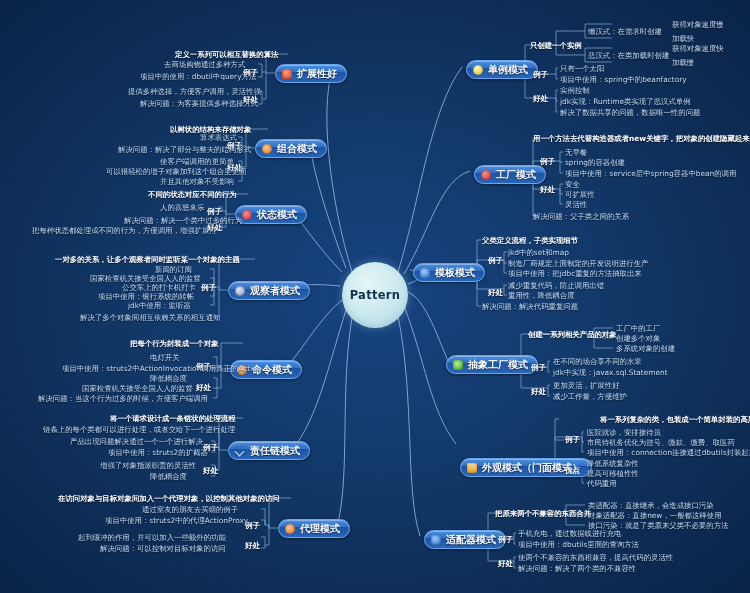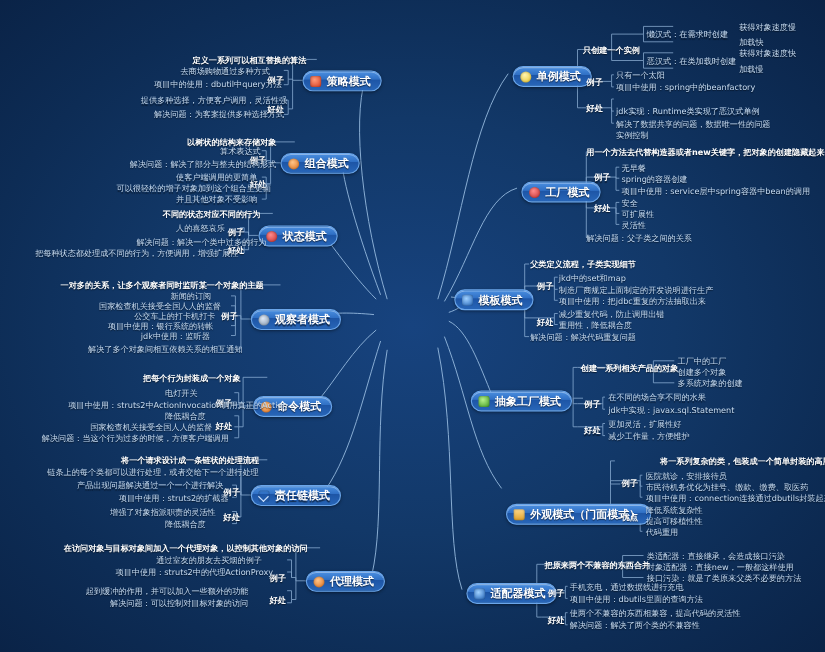--- a/index.html
+++ b/index.html
@@ -158,25 +158,28 @@
                M559,437 L582,437 M582,437 L582,432 L584,432 M582,437 L582,442 L584,442 M582,437 L582,452 L584,452
                M559,468 L582,468 M582,468 L582,463 L584,463 M582,468 L582,473 L584,473 M582,468 L582,483 L584,483"></path>
 
       <path d="M497,539 L488,539 M488,539 L488,513 L492,513 M488,539 L488,537 L492,537 M488,539 L488,561 L492,561
                M492,513 L566,513 M566,513 L566,505 L585,505 M566,513 L566,515 L585,515 M566,513 L566,525 L585,525
                M492,537 L514,537 M514,537 L514,533 L516,533 M514,537 L514,544 L516,544
                M492,561 L514,561 M514,561 L514,557 L516,557 M514,561 L514,568 L516,568"></path>
     </g>
   </svg>
 
+  <div class="center-node">
+    <span class="label">Pattern</span>
+  </div>
 
   <div id="nodes-layer">
       <div class="node" style="left: 275px; top: 64px;">
         <span class="ico ico-warn"></span>
-        <span class="ntext">策略模式</span>
+        <span class="ntext">扩展性好</span>
       </div>
       <div class="node" style="left: 255px; top: 139px;">
         <span class="ico ico-dot-o"></span>
         <span class="ntext">组合模式</span>
       </div>
       <div class="node" style="left: 235px; top: 205px;">
         <span class="ico ico-dot-r"></span>
         <span class="ntext">状态模式</span>
       </div>
       <div class="node" style="left: 228px; top: 281px;">
@@ -200,21 +203,21 @@
         <span class="ntext">单例模式</span>
       </div>
       <div class="node" style="left: 474px; top: 165px;">
         <span class="ico ico-dot-r"></span>
         <span class="ntext">工厂模式</span>
       </div>
       <div class="node" style="left: 413px; top: 263px;">
         <span class="ico ico-blue"></span>
         <span class="ntext">模板模式</span>
       </div>
-      <div class="node" style="left: 428px; top: 355px; text-align: right;">
+      <div class="node" style="left: 446px; top: 355px; text-align: right;">
         <span class="ico ico-green"></span>
         <span class="ntext">抽象工厂模式</span>
       </div>
       <div class="node" style="left: 460px; top: 438px; margin-top: 20px;">
         <span class="ico ico-folder"></span>
         <span class="ntext">外观模式（门面模式）</span>
       </div>
       <div class="node" style="left: 424px; top: 530px;">
         <span class="ico ico-blue"></span>
         <span class="ntext">适配器模式</span>
@@ -277,21 +280,21 @@
       <div class="leaf" style="left: 588px; top: 27px;">懒汉式：在需求时创建</div>
       <div class="leaf" style="left: 672px; top: 20px;">获得对象速度慢</div>
       <div class="leaf" style="left: 672px; top: 34px;">加载快</div>
       <div class="leaf" style="left: 588px; top: 51px;">恶汉式：在类加载时创建</div>
       <div class="leaf" style="left: 672px; top: 44px;">获得对象速度快</div>
       <div class="leaf" style="left: 672px; top: 58px;">加载慢</div>
       <div class="grp" style="left: 533px; top: 70px;">例子</div>
       <div class="leaf" style="left: 560px; top: 64px;">只有一个太阳</div>
       <div class="leaf" style="left: 560px; top: 75px;">项目中使用：spring中的beanfactory</div>
       <div class="grp" style="left: 533px; top: 94px;">好处</div>
-      <div class="leaf" style="left: 560px; top: 86px; margin-top: 32px;">实例控制</div>
+      <div class="leaf" style="left: 560px; top: 86px;">实例控制</div>
       <div class="leaf" style="left: 560px; top: 97px;">jdk实现：Runtime类实现了恶汉式单例</div>
       <div class="leaf" style="left: 560px; top: 108px;">解决了数据共享的问题，数据唯一性的问题</div>
       <div class="leaf bold" style="left: 533px; top: 134px;">用一个方法去代替构造器或者new关键字，把对象的创建隐藏起来</div>
       <div class="grp" style="left: 540px; top: 157px;">例子</div>
       <div class="leaf" style="left: 565px; top: 148px;">无早餐</div>
       <div class="leaf" style="left: 565px; top: 158px;">spring的容器创建</div>
       <div class="leaf" style="left: 565px; top: 169px;">项目中使用：service层中spring容器中bean的调用</div>
       <div class="grp" style="left: 540px; top: 185px;">好处</div>
       <div class="leaf" style="left: 565px; top: 180px;">安全</div>
       <div class="leaf" style="left: 565px; top: 190px;">可扩展性</div>

